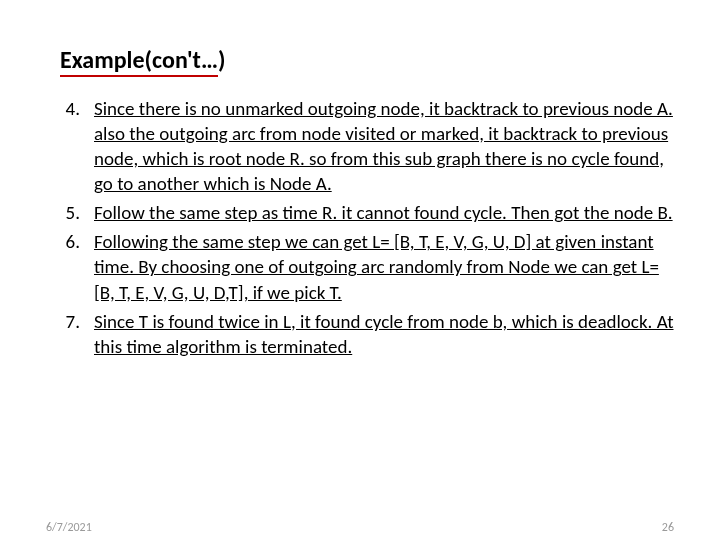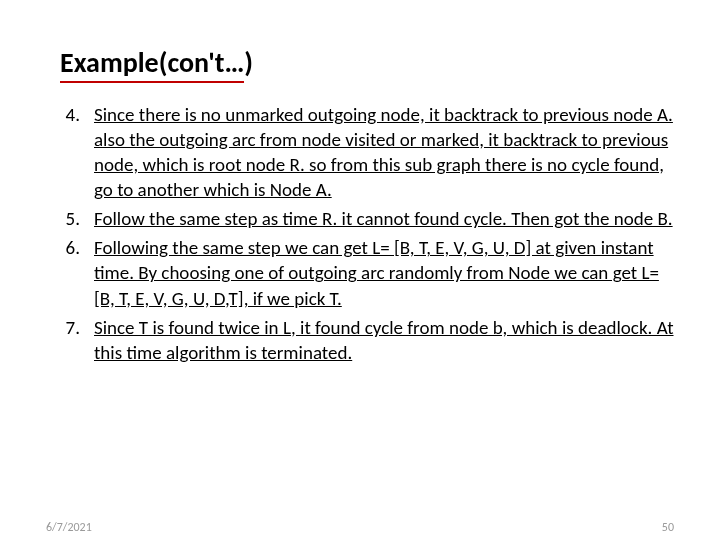--- a/index.html
+++ b/index.html
@@ -1,18 +1,18 @@
 <!DOCTYPE html>
 <html><head>
 <meta charset="utf-8">
 <style>
   * { margin: 0; padding: 0; box-sizing: border-box; }
   html, body { width: 720px; height: 540px; background: #fff; font-family: Calibri, Arial, sans-serif; color: #000; }
   .slide { width: 720px; height: 540px; position: relative; padding: 45px 40px 0 40px; }
-  .title { font-size: 28px; font-weight: 700; color: #000; margin-left: 20px; margin-bottom: 22px; }
+  .title { font-size: 24px; font-weight: 700; color: #000; margin-left: 20px; margin-bottom: 22px; }
   .title .underlined { border-bottom: 2px solid #c00000; padding-bottom: 1px; }
   ol.content { list-style: none; padding-left: 0; }
   ol.content li { display: flex; font-size: 19px; line-height: 1.32; margin-bottom: 4px; }
   ol.content li .num { width: 54px; flex-shrink: 0; text-align: right; padding-right: 14px; }
   ol.content li .txt { flex: 1; text-decoration: underline; }
   .footer { position: absolute; bottom: 6px; left: 0; width: 720px; display: flex; justify-content: space-between; align-items: center; font-size: 12px; color: #9a9a9a; padding: 0 46px; }
   .footer .date { }
   .footer .center { position: absolute; left: 50%; transform: translateX(-50%); }
   .footer .pagenum { }
 </style>
@@ -39,16 +39,16 @@
       <span class="txt">Following the same step we can get L= [B, T, E, V, G, U, D] at given instant time.  By choosing one of outgoing arc randomly from Node we can get L= [B, T, E, V, G, U, D,T], if we pick T.</span>
     </li>
     <li>
       <span class="num">7.</span>
       <span class="txt">Since T is found twice in L, it found cycle from node b, which is deadlock. At this time algorithm is terminated.</span>
     </li>
   </ol>
 
   <div class="footer">
     <span class="date">6/7/2021</span>
-    <span class="pagenum">50</span>
+    <span class="pagenum">26</span>
   </div>
 
 </div>
 
 </body></html>

